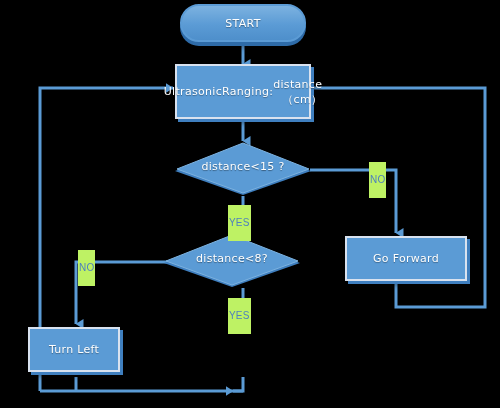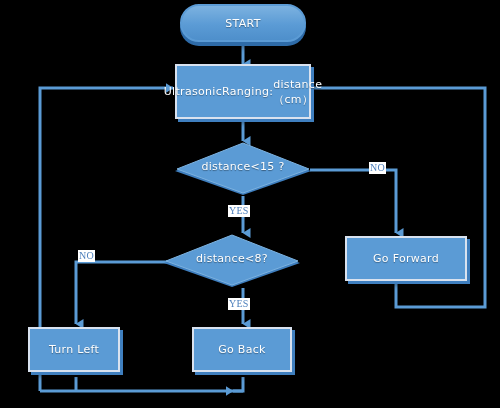--- a/index.html
+++ b/index.html
@@ -9,21 +9,21 @@
     background:#000000;
     overflow:hidden;
     font-family:"DejaVu Sans", sans-serif;
   }
   #svgLayer{position:absolute;left:0;top:0;width:500px;height:408px;}
 
   .node{
     position:absolute;
     box-sizing:border-box;
     display:flex;align-items:center;justify-content:center;
-    text-align:left;
+    text-align:right;
     color:#ffffff;
     font-size:11px;
     letter-spacing:0.3px;
     line-height:15px;
     text-shadow:0 1px 1px rgba(0,0,0,.35);
   }
   .rect{
     background:#5B9BD5;
     border:2px solid #D9E2EF;
     box-shadow:3px 3px 0 0 #3F7FBF, 4px 4px 5px rgba(0,0,0,.45);
@@ -46,27 +46,27 @@
     position:relative;
     color:#ffffff;
     font-size:11px;
     letter-spacing:0.3px;
     white-space:nowrap;
     text-shadow:0 1px 1px rgba(0,0,0,.4);
     transform:translateY(-4px);
   }
   .edgeLabel{
     position:absolute;
-    background:#ffffff;
+    background:#bef264;
     color:#4F81BD;
     font-size:10px;
     line-height:12px;
-    padding:0 1px;
+    padding:12px 1px;
     letter-spacing:0.2px;
-    font-family:Liberation Serif, serif;
+    font-family:Liberation Sans, sans-serif;
   }
 </style>
 </head>
 <body>
 
 <div id="stage">
 
   <svg id="svgLayer" viewBox="0 0 500 408" xmlns="http://www.w3.org/2000/svg">
     <defs>
       <marker id="arrDown" markerWidth="10" markerHeight="8" refX="5" refY="7.5" orient="auto" markerUnits="userSpaceOnUse">
@@ -133,22 +133,19 @@
   </div>
 
   <div class="node rect" style="left:345px;top:236px;width:122px;height:45px;">
     <span>Go Forward</span>
   </div>
 
   <div class="node rect" style="left:28px;top:327px;width:92px;height:45px;">
     <span>Turn Left</span>
   </div>
 
-  <div class="node rect" style="left:192px;top:327px;width:100px;height:45px;">
-    <span>Go Back</span>
-  </div>
 
   <div class="edgeLabel" style="left:369px;top:162px;">NO</div>
   <div class="edgeLabel" style="left:228px;top:205px;">YES</div>
   <div class="edgeLabel" style="left:78px;top:250px;">NO</div>
   <div class="edgeLabel" style="left:228px;top:298px;">YES</div>
 
 </div>
 
 </body></html>

